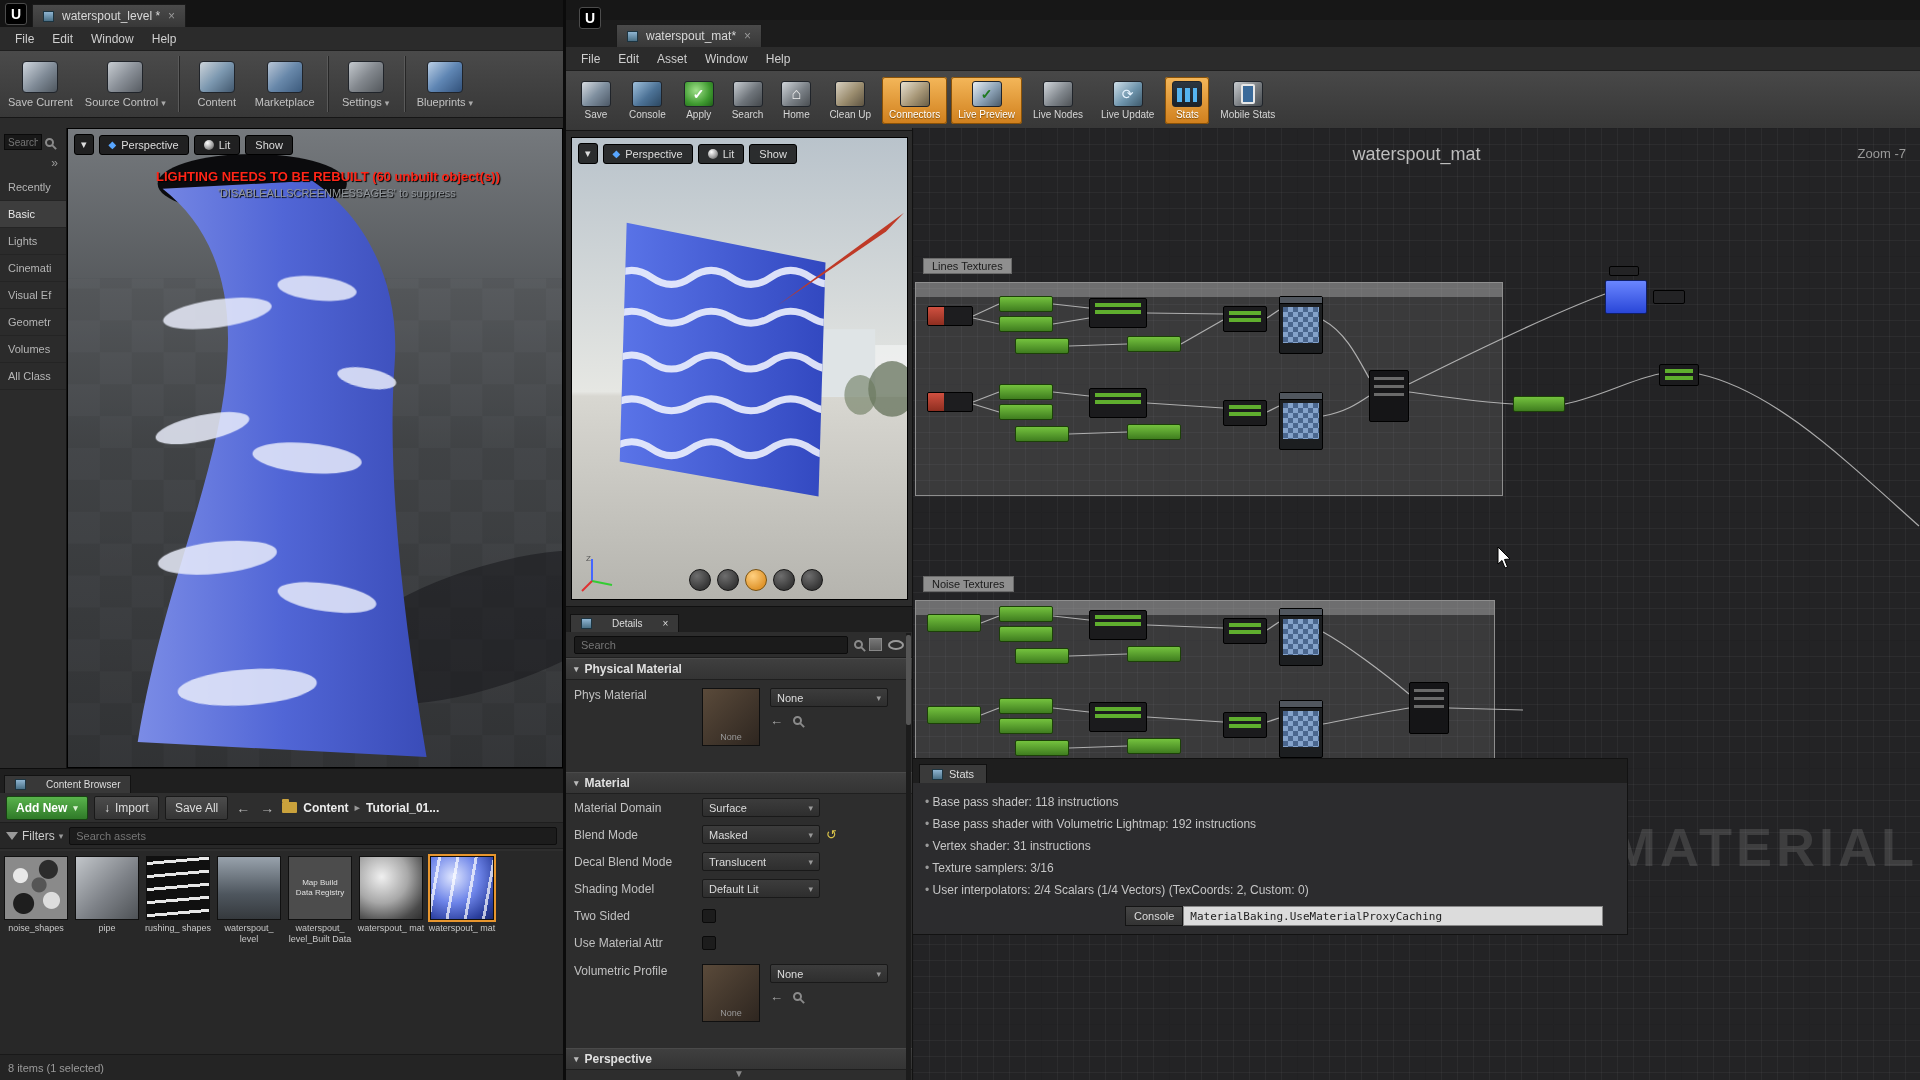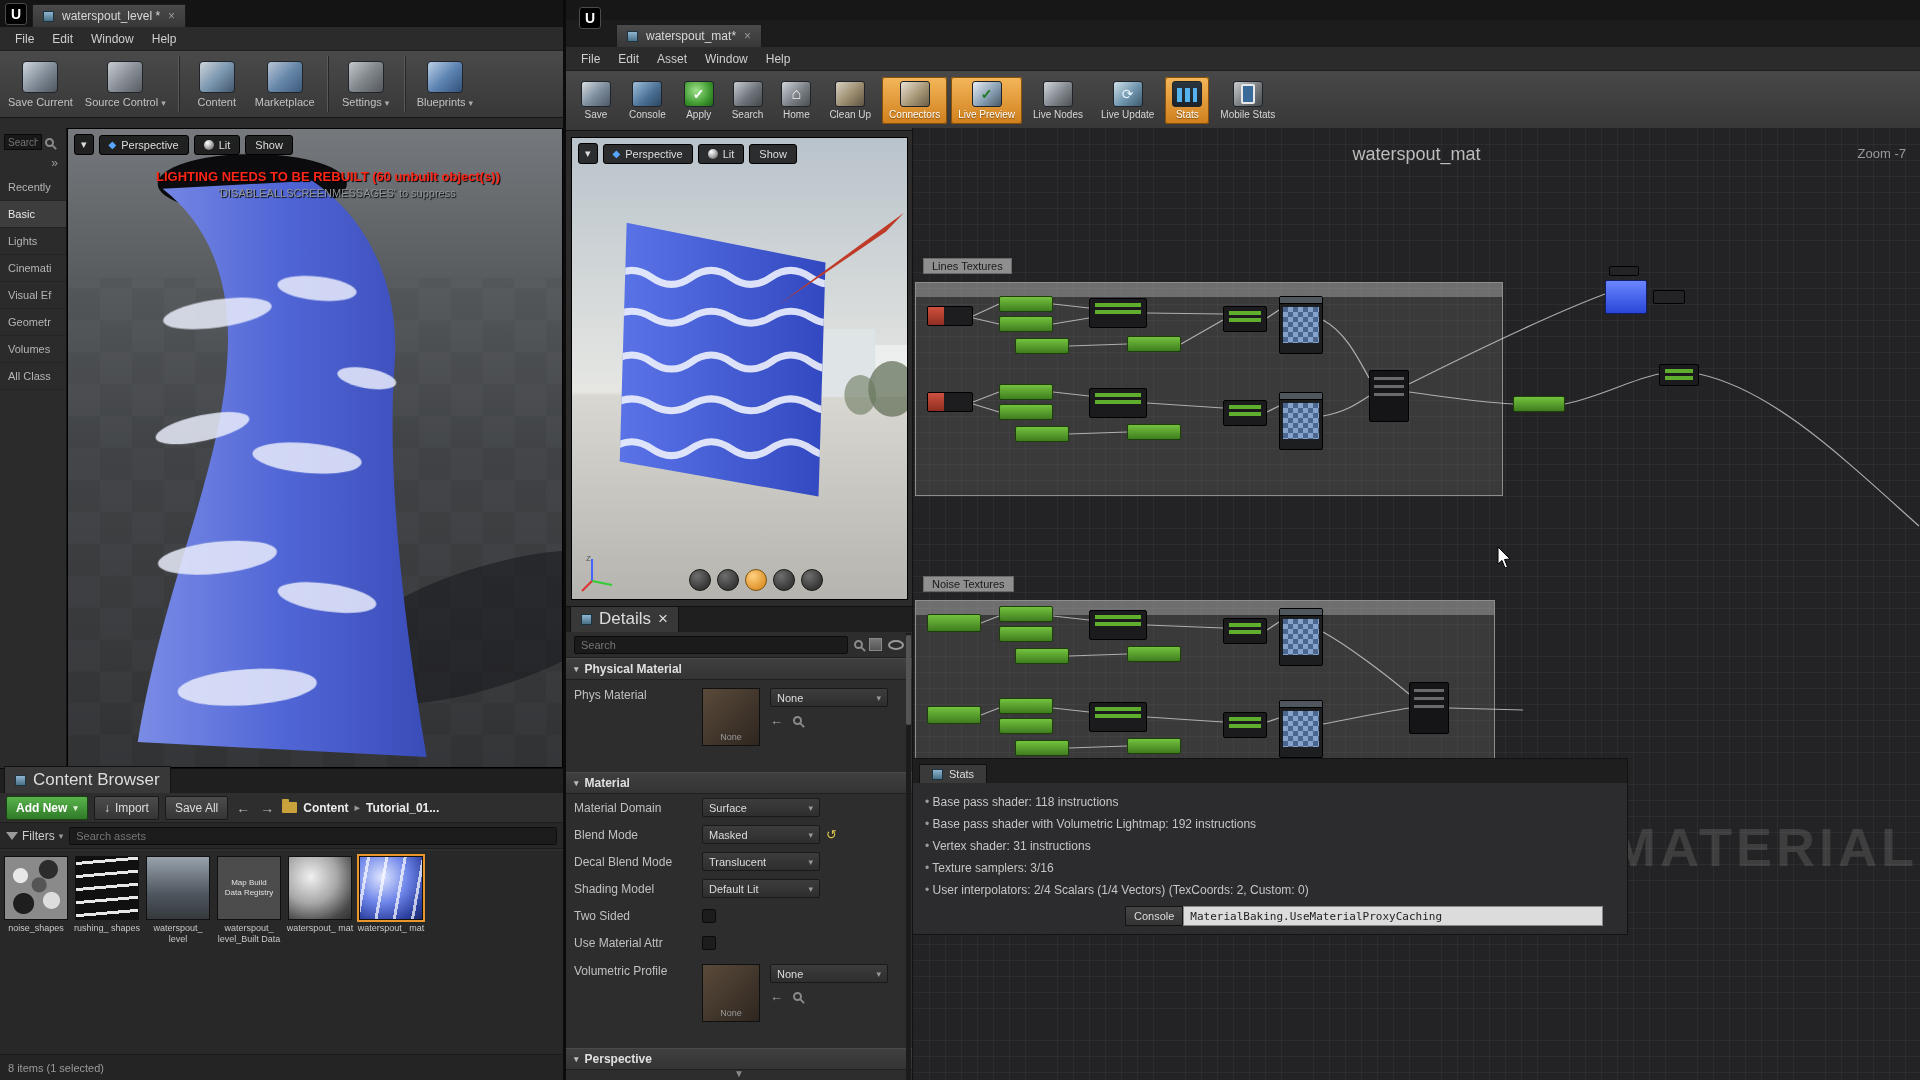--- a/index.html
+++ b/index.html
@@ -45,21 +45,21 @@
 .mode-item.active{background:#3d3d3d;color:#e8e8e8}
 
 .lvl-vp{position:absolute;left:67px;top:128px;width:496px;height:640px;border:1px solid #000;overflow:hidden;background:#333}
 .vp-svg{position:absolute;inset:0;width:100%;height:100%}
 .vp-warn1{position:absolute;left:88px;top:40px;color:#ff2517;font-size:13px;font-weight:bold;text-shadow:1px 1px 1px #000;z-index:4}
 .vp-warn2{position:absolute;left:150px;top:58px;color:#90959a;font-size:11px;text-shadow:1px 1px 1px #000;z-index:4}
 
 
 .cb{position:absolute;left:0;top:768px;width:563px;height:312px;background:#2e2e2e;border-top:1px solid #0d0d0d}
 .cb-head{height:24px;background:#1f1f1f;display:flex;align-items:flex-end}
-.cb-tab{background:#383838;border:1px solid #121212;border-bottom:none;color:#ddd;font-size:17px;padding:3px 10px;display:flex;gap:7px;align-items:center;margin-left:4px}
+.cb-tab{background:#383838;border:1px solid #121212;border-bottom:none;color:#ddd;font-size:10px;padding:3px 10px;display:flex;gap:20px;align-items:center;margin-left:4px}
 .cb-toolrow{height:30px;display:flex;align-items:center;gap:6px;padding:0 6px;background:#2e2e2e;border-bottom:1px solid #1e1e1e}
 .btn-green{background:linear-gradient(#59b34c,#2f7a28);border:1px solid #174312;color:#fff;font-size:12px;font-weight:bold;padding:4px 9px;border-radius:2px;display:flex;gap:6px;align-items:center}
 .btn-green .caret{font-size:9px;color:#d8f0d0}
 .btn-dark{background:linear-gradient(#4c4c4c,#353535);border:1px solid #191919;color:#ddd;font-size:12px;padding:4px 9px;border-radius:2px;display:flex;gap:5px;align-items:center}
 .nav-arrow{color:#bbb;font-size:14px;padding:0 2px}
 .folder{width:15px;height:11px;background:#caa23c;border-radius:1px;position:relative;flex:none}
 .folder::before{content:"";position:absolute;top:-3px;left:0;width:7px;height:3px;background:#caa23c;border-radius:1px 1px 0 0}
 .crumb{color:#ececec;font-size:12px;font-weight:bold;white-space:nowrap}
 .crumb-sep{color:#999;font-size:11px}
 .cb-filterrow{height:26px;display:flex;align-items:center;gap:6px;padding:0 6px;background:#272727;border-bottom:1px solid #1c1c1c}
@@ -333,20 +333,24 @@
         <span style="font-size:9px;color:#999">▾</span>
       </div>
       <input class="cb-search" placeholder="Search assets" style="">
     </div>
     <div class="cb-assets">
         <div class="tile">
           <div class="thumb t-noise"></div>
           <div class="tile-name">noise_shapes</div>
         </div>
         <div class="tile">
+          <div class="thumb t-gray"></div>
+          <div class="tile-name">pipe</div>
+        </div>
+        <div class="tile">
           <div class="thumb t-lines"></div>
           <div class="tile-name">rushing_ shapes</div>
         </div>
         <div class="tile">
           <div class="thumb t-level"></div>
           <div class="tile-name">waterspout_ level</div>
         </div>
         <div class="tile">
           <div class="thumb t-data">
             <div class="thumb-text">Map Build Data Registry</div>

